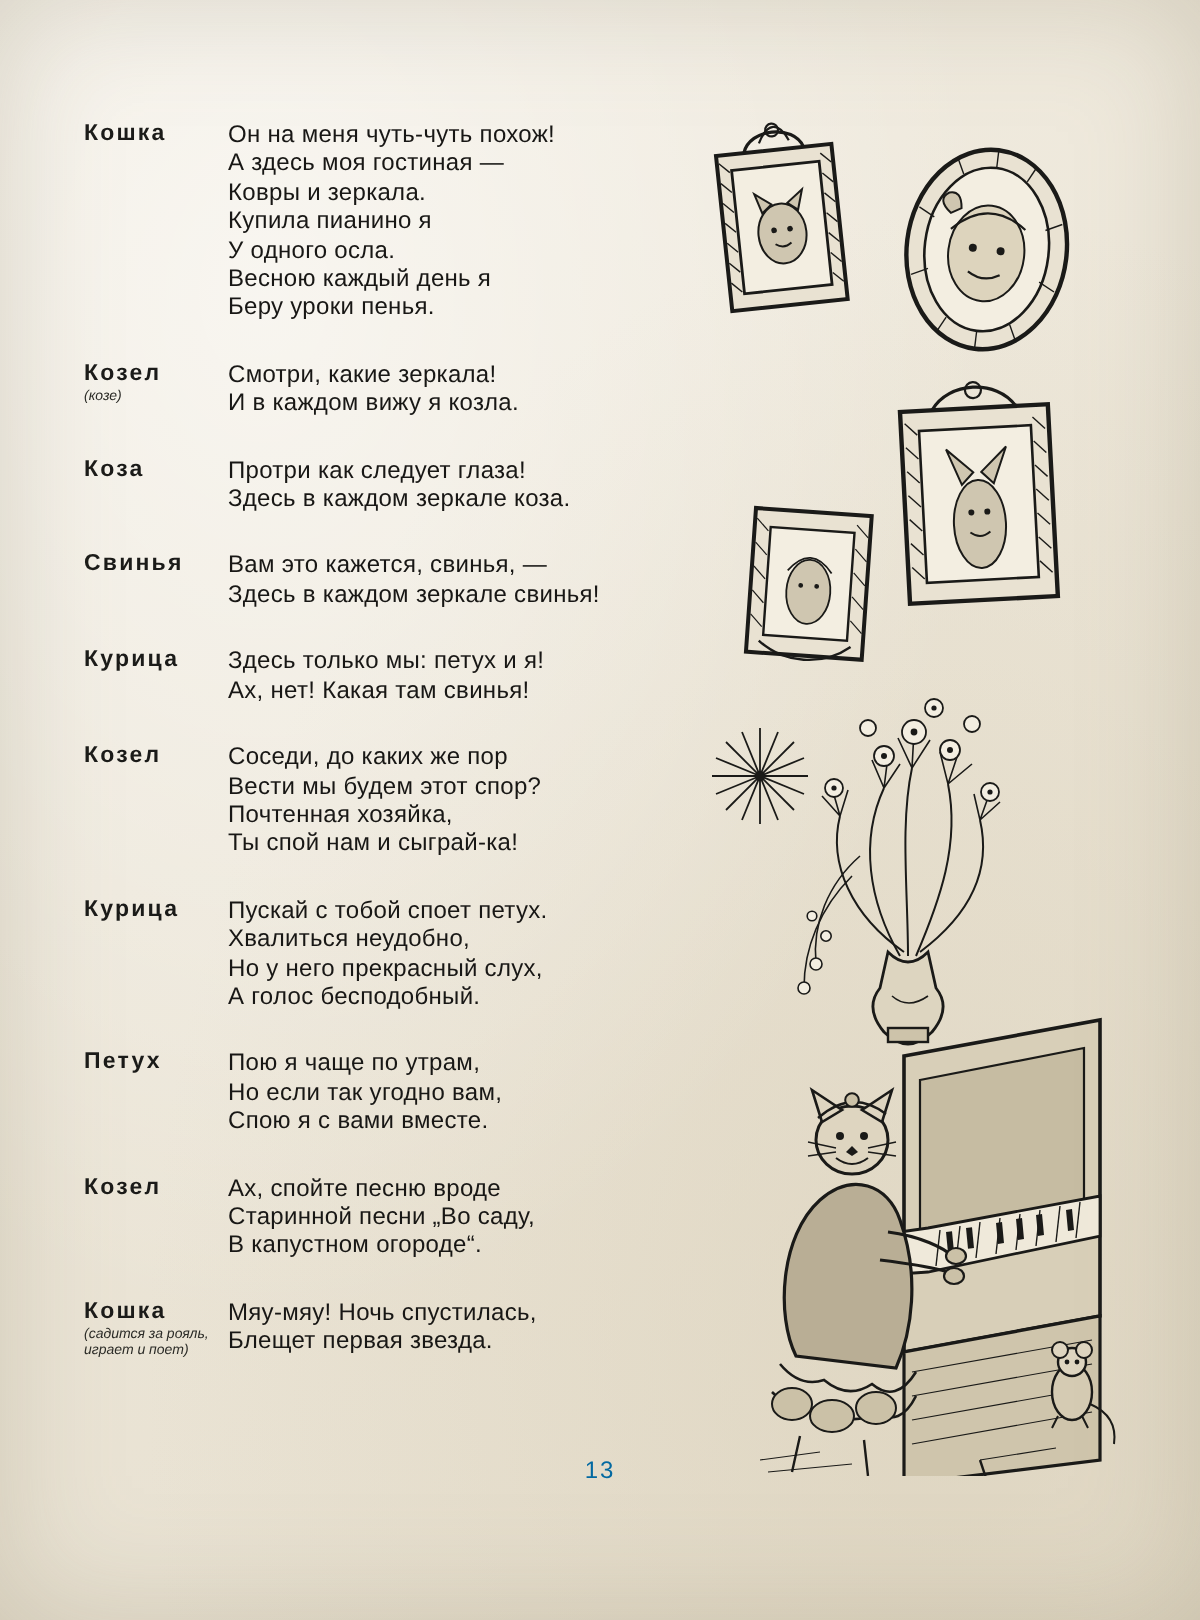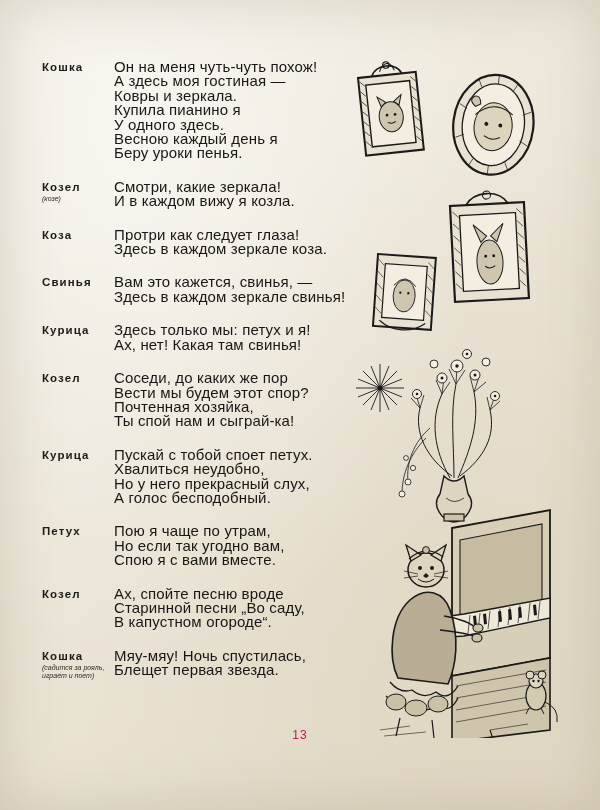--- a/index.html
+++ b/index.html
@@ -64,37 +64,37 @@
     font-weight: normal;
     letter-spacing: 0px;
     line-height: 8.4px;
     font-style: italic;
     color: #2a2a26;
     margin-top: 1px;
   }
   .lines {
     flex: 1;
     color: #181715;
-    font-size: 15px;
+    font-size: 12px;
     line-height: 14.4px;
     letter-spacing: 0.15px;
   }
   .lines div {
     white-space: pre;
   }
 
   
   .page-number {
     position: absolute;
     left: 0;
     right: 0;
     bottom: 68px;
     text-align: center;
     font-size: 12px;
-    color: #be185d;
+    color: #0369a1;
     letter-spacing: 1px;
   }
 
   
   .illustration {
     position: absolute;
     left: 340px;
     top: 58px;
     width: 230px;
     height: 680px;
@@ -112,21 +112,21 @@
 
     <div class="verse">
       <div class="speaker">
         <span>Кошка</span>
       </div>
       <div class="lines">
         <div>Он на меня чуть-чуть похож!</div>
         <div>А здесь моя гостиная —</div>
         <div>Ковры и зеркала.</div>
         <div>Купила пианино я</div>
-        <div>У одного здесь.</div>
+        <div>У одного осла.</div>
         <div>Весною каждый день я</div>
         <div>Беру уроки пенья.</div>
       </div>
     </div>
 
     <div class="verse">
       <div class="speaker">
         <span>Козел</span>
         <span class="note">(козе)</span>
       </div>

